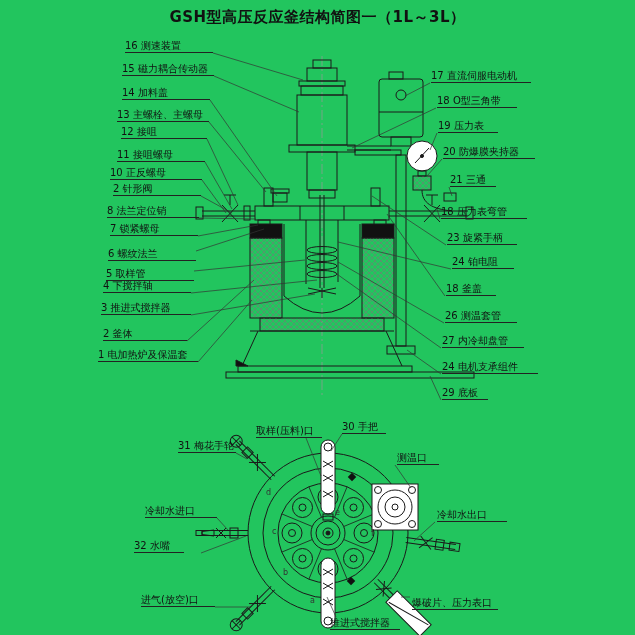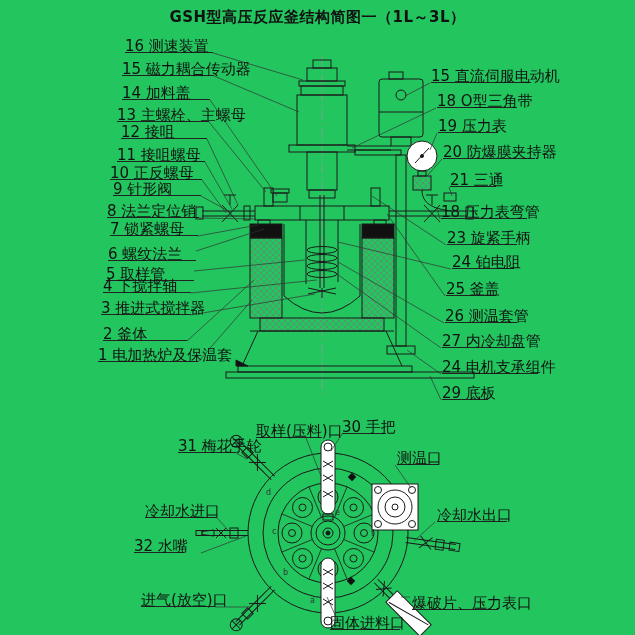--- a/index.html
+++ b/index.html
@@ -1,20 +1,20 @@
 <!DOCTYPE html>
 <html><head>
 <meta charset="utf-8">
 <style>
   html,body{margin:0;padding:0;background:#fff;}
   .page{position:relative;width:635px;height:635px;background:#22c55e;
         font-family:"DejaVu Sans","Liberation Sans",sans-serif;overflow:hidden;}
   .title{position:absolute;top:8px;left:0;right:0;text-align:center;
          font-size:15px;font-weight:bold;color:#111;letter-spacing:.5px;}
-  .lbl{position:absolute;font-size:15px;line-height:10px;color:#111;
+  .lbl{position:absolute;font-size:10px;line-height:10px;color:#111;
        border-bottom:1px solid #222;padding-bottom:1px;white-space:nowrap;}
   .ltr{position:absolute;font-size:8px;line-height:8px;color:#333;}
   svg{position:absolute;top:0;left:0;}
 </style>
 </head>
 <body>
 
 <div class="page">
 
   <svg width="635" height="635" viewBox="0 0 635 635">
@@ -325,53 +325,53 @@
 
   <div class="title">GSH型高压反应釜结构简图一（1L～3L）</div>
 
   <div class="lbl" style="left:125px;top:41px;width:88px">16 测速装置</div>
   <div class="lbl" style="left:122px;top:64px;width:92px">15 磁力耦合传动器</div>
   <div class="lbl" style="left:122px;top:88px;width:88px">14 加料盖</div>
   <div class="lbl" style="left:117px;top:110px;width:92px">13 主螺栓、主螺母</div>
   <div class="lbl" style="left:121px;top:127px;width:86px">12 接咀</div>
   <div class="lbl" style="left:117px;top:150px;width:88px">11 接咀螺母</div>
   <div class="lbl" style="left:110px;top:168px;width:92px">10 正反螺母</div>
-  <div class="lbl" style="left:113px;top:184px;width:88px">9 针形阀</div>
+  <div class="lbl" style="left:113px;top:184px;width:88px">2 针形阀</div>
   <div class="lbl" style="left:107px;top:206px;width:92px">8 法兰定位销</div>
   <div class="lbl" style="left:110px;top:224px;width:88px">7 锁紧螺母</div>
   <div class="lbl" style="left:108px;top:249px;width:88px">6 螺纹法兰</div>
   <div class="lbl" style="left:106px;top:269px;width:88px">5 取样管</div>
   <div class="lbl" style="left:103px;top:281px;width:88px">4 下搅拌轴</div>
   <div class="lbl" style="left:101px;top:303px;width:90px">3 推进式搅拌器</div>
   <div class="lbl" style="left:103px;top:329px;width:84px">2 釜体</div>
   <div class="lbl" style="left:98px;top:350px;width:100px">1 电加热炉及保温套</div>
 
-  <div class="lbl" style="left:431px;top:71px;width:100px">15 直流伺服电动机</div>
+  <div class="lbl" style="left:431px;top:71px;width:100px">17 直流伺服电动机</div>
   <div class="lbl" style="left:437px;top:96px;width:80px">18 O型三角带</div>
   <div class="lbl" style="left:438px;top:121px;width:60px">19 压力表</div>
   <div class="lbl" style="left:443px;top:147px;width:92px">20 防爆膜夹持器</div>
   <div class="lbl" style="left:450px;top:175px;width:46px">21 三通</div>
   <div class="lbl" style="left:441px;top:207px;width:86px">18 压力表弯管</div>
   <div class="lbl" style="left:447px;top:233px;width:70px">23 旋紧手柄</div>
   <div class="lbl" style="left:452px;top:257px;width:62px">24 铂电阻</div>
-  <div class="lbl" style="left:446px;top:284px;width:50px">25 釜盖</div>
+  <div class="lbl" style="left:446px;top:284px;width:50px">18 釜盖</div>
   <div class="lbl" style="left:445px;top:311px;width:72px">26 测温套管</div>
   <div class="lbl" style="left:442px;top:336px;width:82px">27 内冷却盘管</div>
   <div class="lbl" style="left:442px;top:362px;width:96px">24 电机支承组件</div>
   <div class="lbl" style="left:442px;top:388px;width:46px">29 底板</div>
 
   <div class="lbl" style="left:178px;top:441px;width:58px">31 梅花手轮</div>
   <div class="lbl" style="left:256px;top:426px;width:66px">取样(压料)口</div>
   <div class="lbl" style="left:342px;top:422px;width:44px">30 手把</div>
   <div class="lbl" style="left:397px;top:453px;width:42px">测温口</div>
   <div class="lbl" style="left:145px;top:506px;width:72px">冷却水进口</div>
   <div class="lbl" style="left:437px;top:510px;width:70px">冷却水出口</div>
   <div class="lbl" style="left:134px;top:541px;width:50px">32 水嘴</div>
   <div class="lbl" style="left:141px;top:595px;width:74px">进气(放空)口</div>
-  <div class="lbl" style="left:330px;top:618px;width:70px">固体进料口</div>
+  <div class="lbl" style="left:330px;top:618px;width:70px">推进式搅拌器</div>
   <div class="lbl" style="left:412px;top:598px;width:86px">爆破片、压力表口</div>
 
   <div class="ltr" style="left:310px;top:597px">a</div>
   <div class="ltr" style="left:283px;top:569px">b</div>
   <div class="ltr" style="left:272px;top:528px">c</div>
   <div class="ltr" style="left:266px;top:489px">d</div>
   <div class="ltr" style="left:335px;top:509px">e</div>
   <div class="ltr" style="left:371px;top:530px">f</div>
 
 </div>

